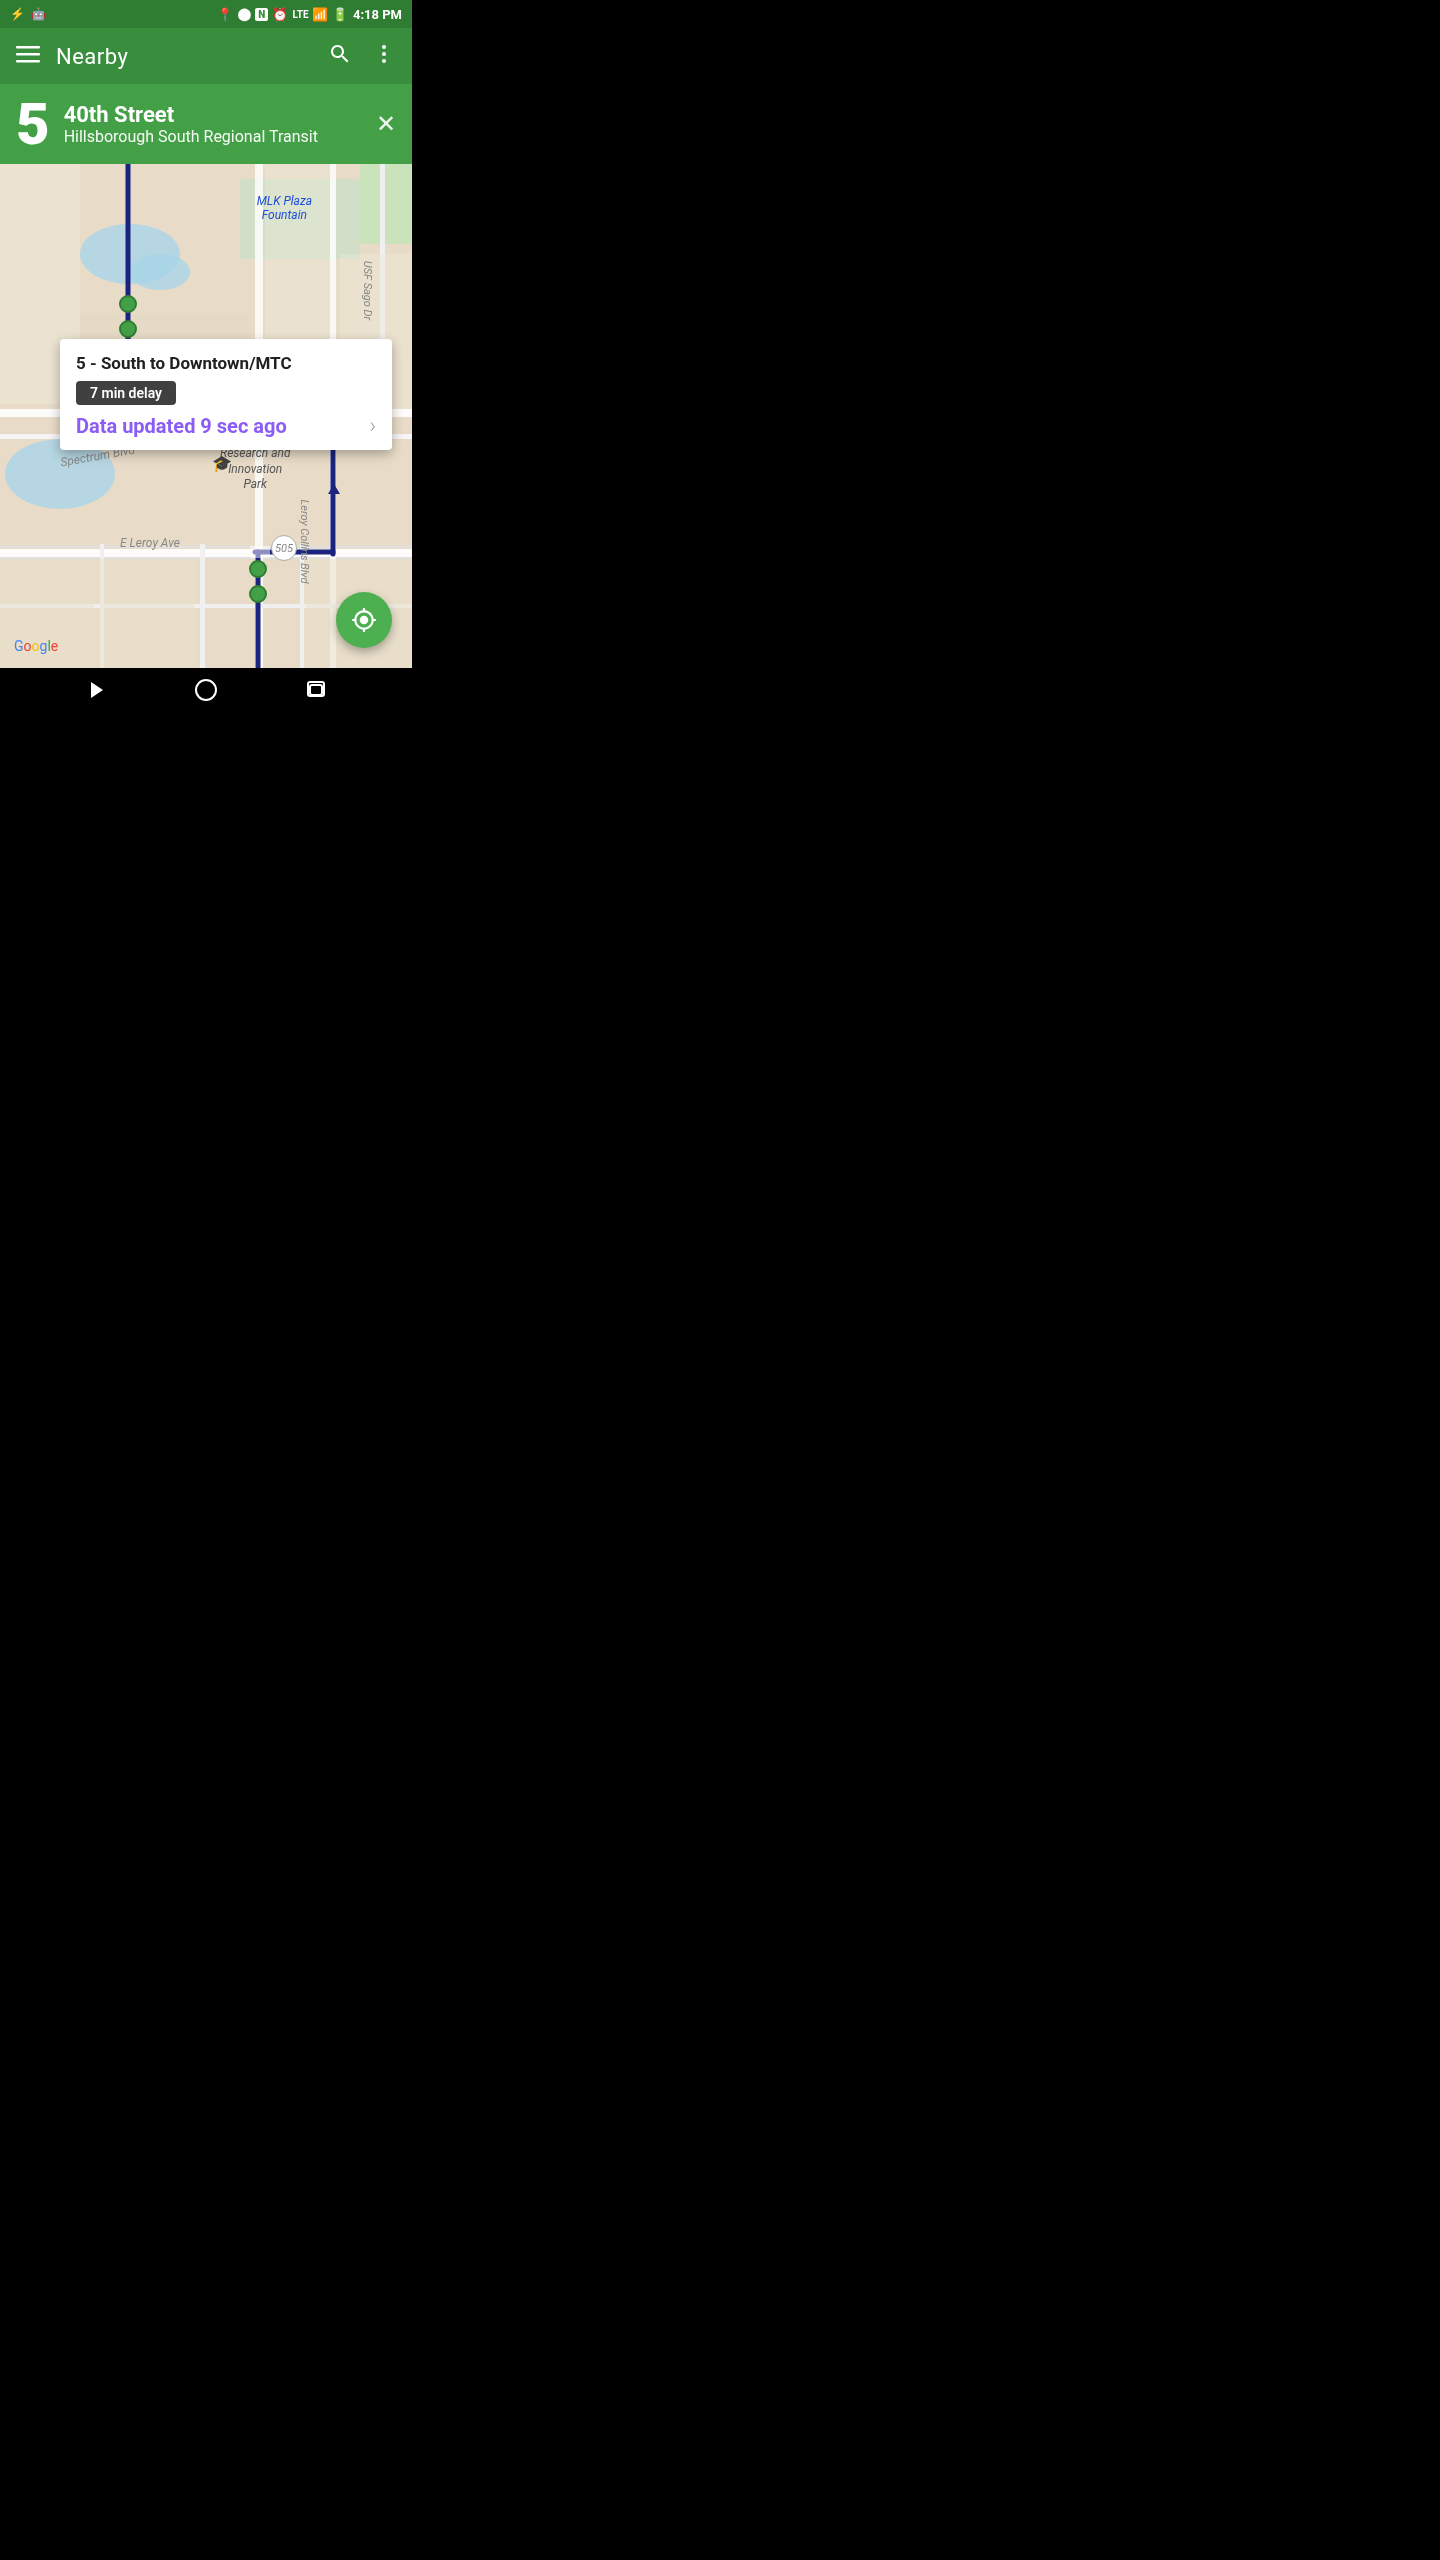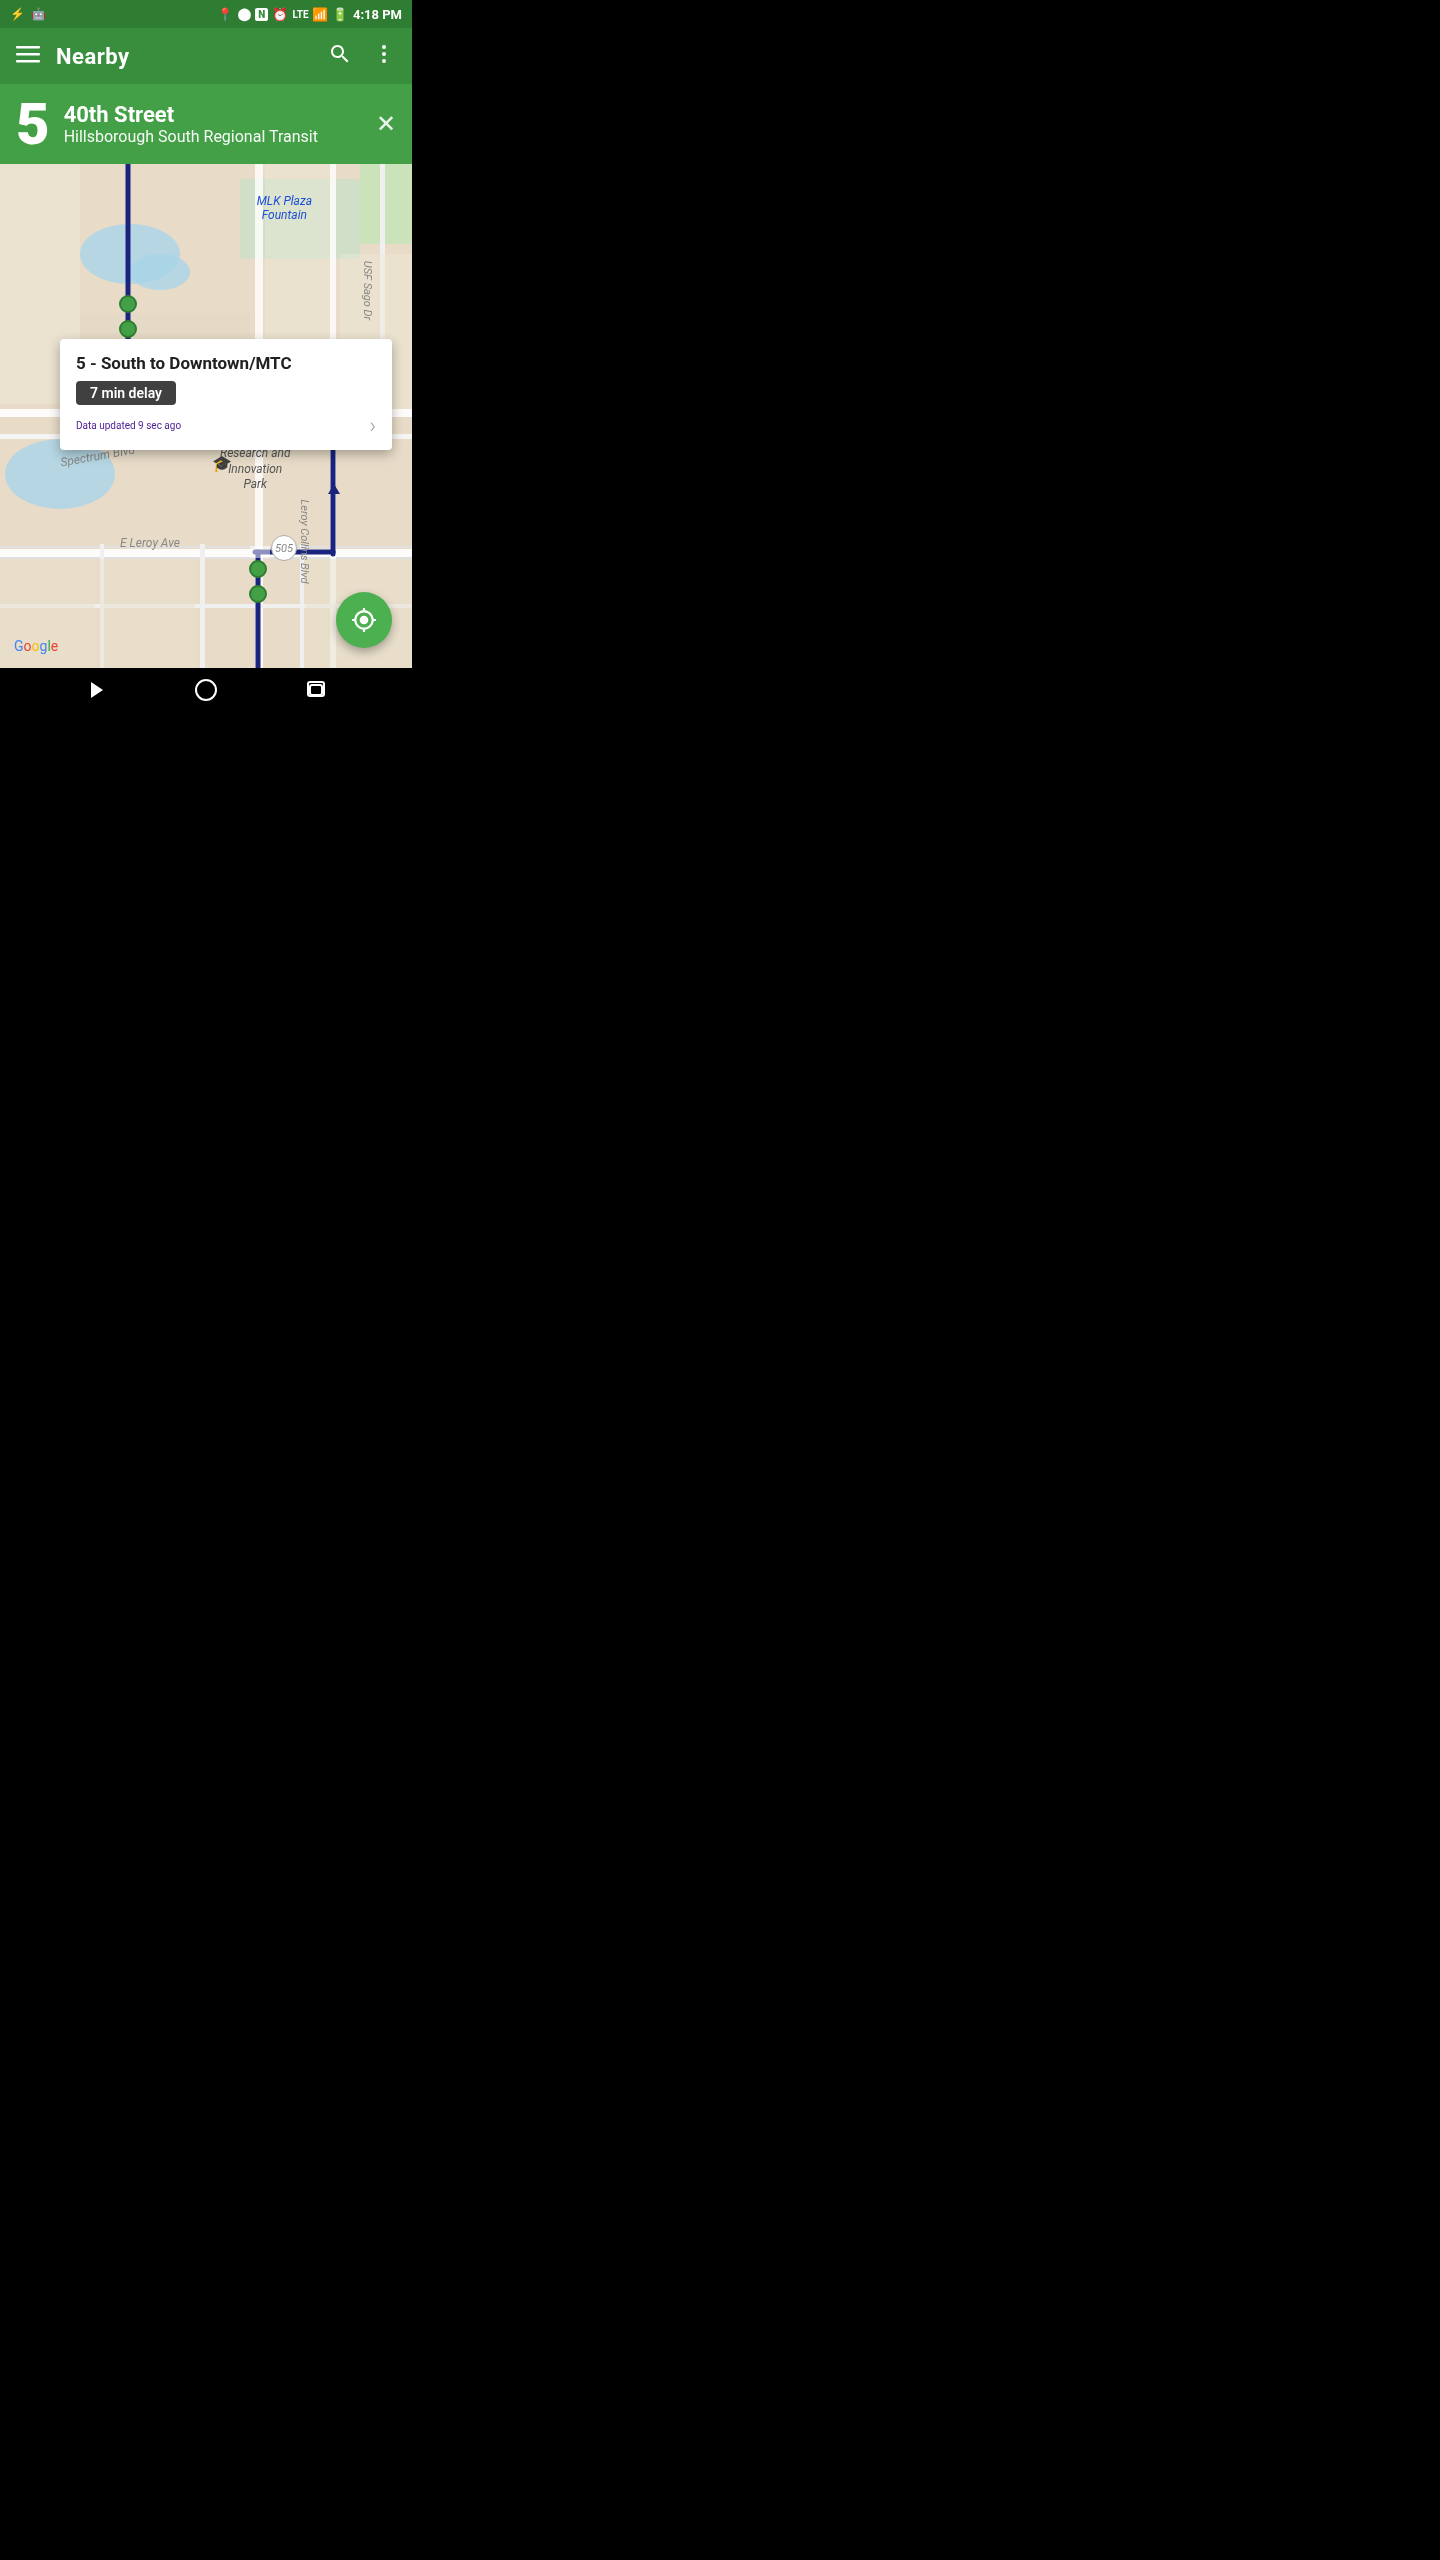--- a/index.html
+++ b/index.html
@@ -30,21 +30,21 @@
     
     .app-bar {
       background: #388e3c;
       height: 56px;
       display: flex;
       align-items: center;
       padding: 0 16px;
       color: white;
     }
     .app-bar-menu { font-size: 22px; margin-right: 16px; cursor: pointer; line-height: 1; }
-    .app-bar-title { font-size: 22px; font-weight: 700; flex: 1; letter-spacing: 0.5px; }
+    .app-bar-title { font-size: 22px; font-weight: 400; flex: 1; letter-spacing: 0.5px; }
     .app-bar-icons { display: flex; gap: 20px; align-items: center; }
 
     
     .route-banner {
       background: #43a047;
       height: 80px;
       display: flex;
       align-items: center;
       padding: 0 16px;
       color: white;
@@ -103,21 +103,21 @@
       background: #404040;
       color: white;
       border-radius: 4px;
       padding: 4px 14px;
       font-size: 14px;
       font-weight: 600;
       display: inline-block;
       margin-bottom: 8px;
     }
     .popup-footer { display: flex; align-items: center; justify-content: space-between; }
-    .popup-update { font-size: 10px; color: #4c1d95; }
+    .popup-update { font-size: 20px; color: #8b5cf6; font-weight: bold; }
     .popup-arrow { font-size: 22px; color: #9e9e9e; font-weight: 300; }
 
     
     .fab {
       position: absolute;
       bottom: 20px;
       right: 20px;
       width: 56px;
       height: 56px;
       border-radius: 50%;

